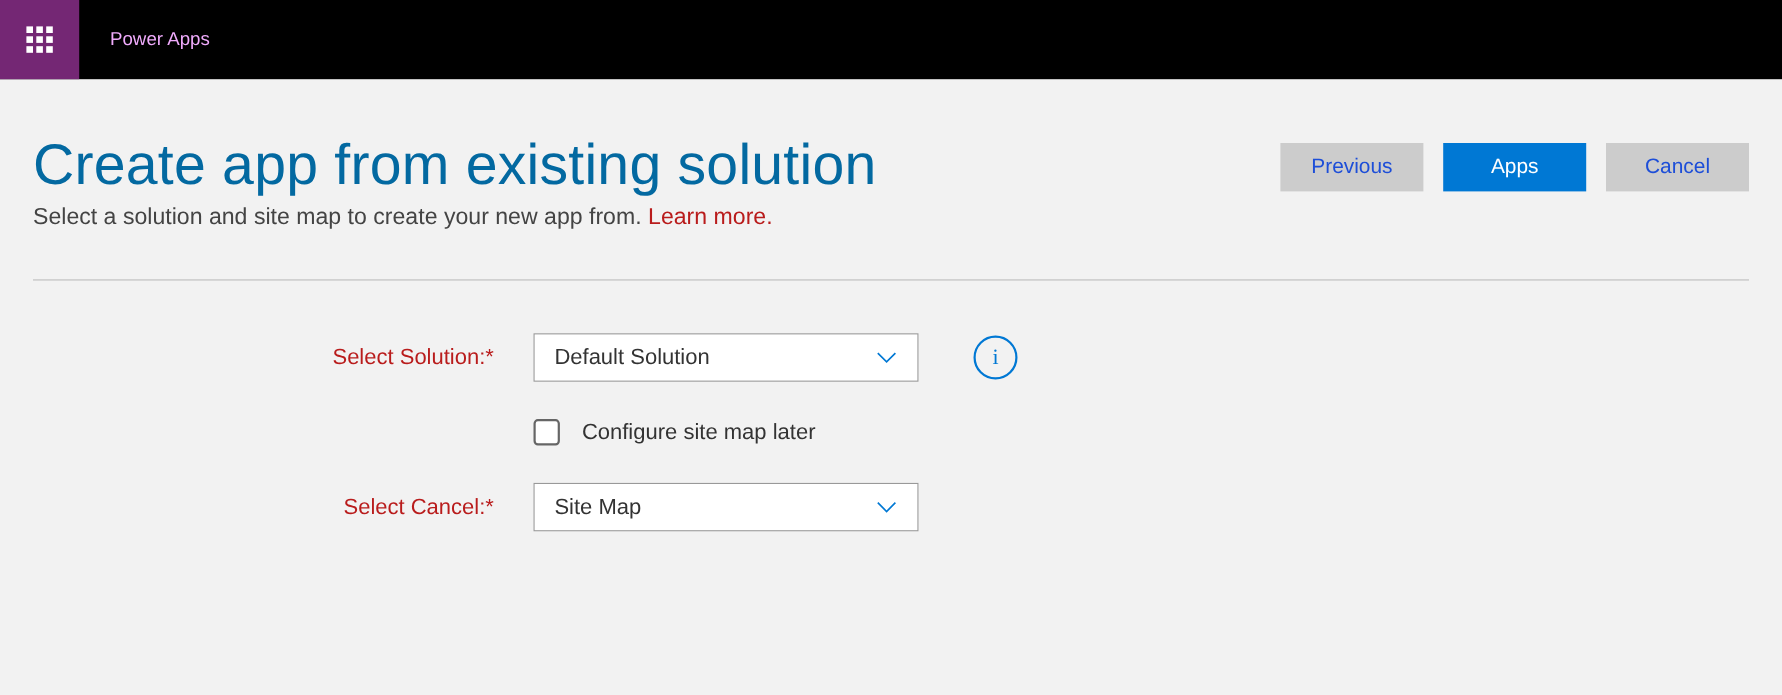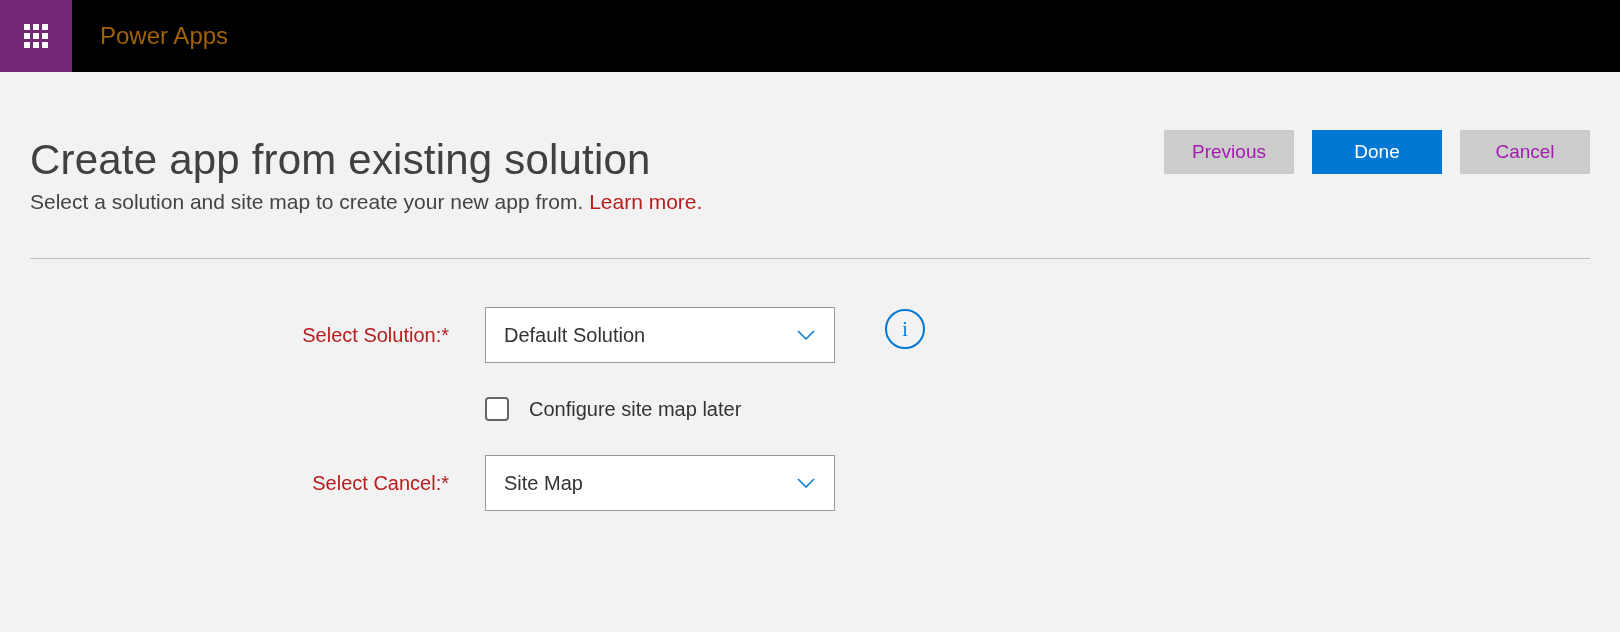--- a/index.html
+++ b/index.html
@@ -34,40 +34,39 @@
       grid-template-columns: repeat(3, 6px);
       grid-template-rows: repeat(3, 6px);
       gap: 3px;
     }
     .waffle-grid span {
       background: #fff;
       width: 6px;
       height: 6px;
     }
     .app-title {
-      color: #a16207;
-      font-size: 24px;
+      color: #f0abfc;
+      font-size: 17px;
       font-weight: 300;
       margin-left: 28px;
     }
     .content {
       padding: 48px 30px 0 30px;
     }
     .header-row {
       display: flex;
       justify-content: space-between;
       align-items: flex-start;
     }
     .page-title {
-      font-size: 42px;
+      font-size: 52px;
       font-weight: 300;
-      color: #404040;
+      color: #0369a1;
       margin-bottom: 6px;
       letter-spacing: 0.2px;
-      margin-top: 16px;
     }
     .subtitle {
       font-size: 21px;
       font-weight: 300;
       color: #444;
     }
     .learn-more {
       color: #b91c1c;
       text-decoration: none;
       cursor: pointer;
@@ -82,21 +81,21 @@
       height: 44px;
       min-width: 130px;
       border: none;
       font-size: 19px;
       cursor: pointer;
       padding: 0 24px;
       font-family: inherit;
     }
     .btn-secondary {
       background: #cccccc;
-      color: #a21caf;
+      color: #1d4ed8;
     }
     .btn-primary {
       background: #0078d4;
       color: #fff;
     }
     .divider {
       border: none;
       border-top: 1px solid #bbb;
       margin-top: 44px;
     }
@@ -115,21 +114,21 @@
     .field-label {
       font-size: 20px;
       color: #b91c1c;
       font-weight: 400;
     }
     .control-col {
       width: 400px;
     }
     .select-box {
       width: 350px;
-      height: 56px;
+      height: 44px;
       border: 1px solid #999;
       background: #fff;
       display: flex;
       align-items: center;
       justify-content: space-between;
       padding: 0 18px;
       cursor: pointer;
     }
     .select-text {
       font-size: 20px;
@@ -219,21 +218,21 @@
 <div class="content">
   <div class="header-row">
     <div>
       <h1 class="page-title">Create app from existing solution</h1>
       <div class="subtitle">
         <span>Select a solution and site map to create your new app from. </span><a class="learn-more">Learn more.</a>
       </div>
     </div>
     <div class="button-row">
       <button class="btn btn-secondary">Previous</button>
-      <button class="btn btn-primary">Done</button>
+      <button class="btn btn-primary">Apps</button>
       <button class="btn btn-secondary">Cancel</button>
     </div>
   </div>
 
   <hr class="divider">
 
   <div class="form-area">
 
     <div style="display:flex; flex-direction:column;">
 

